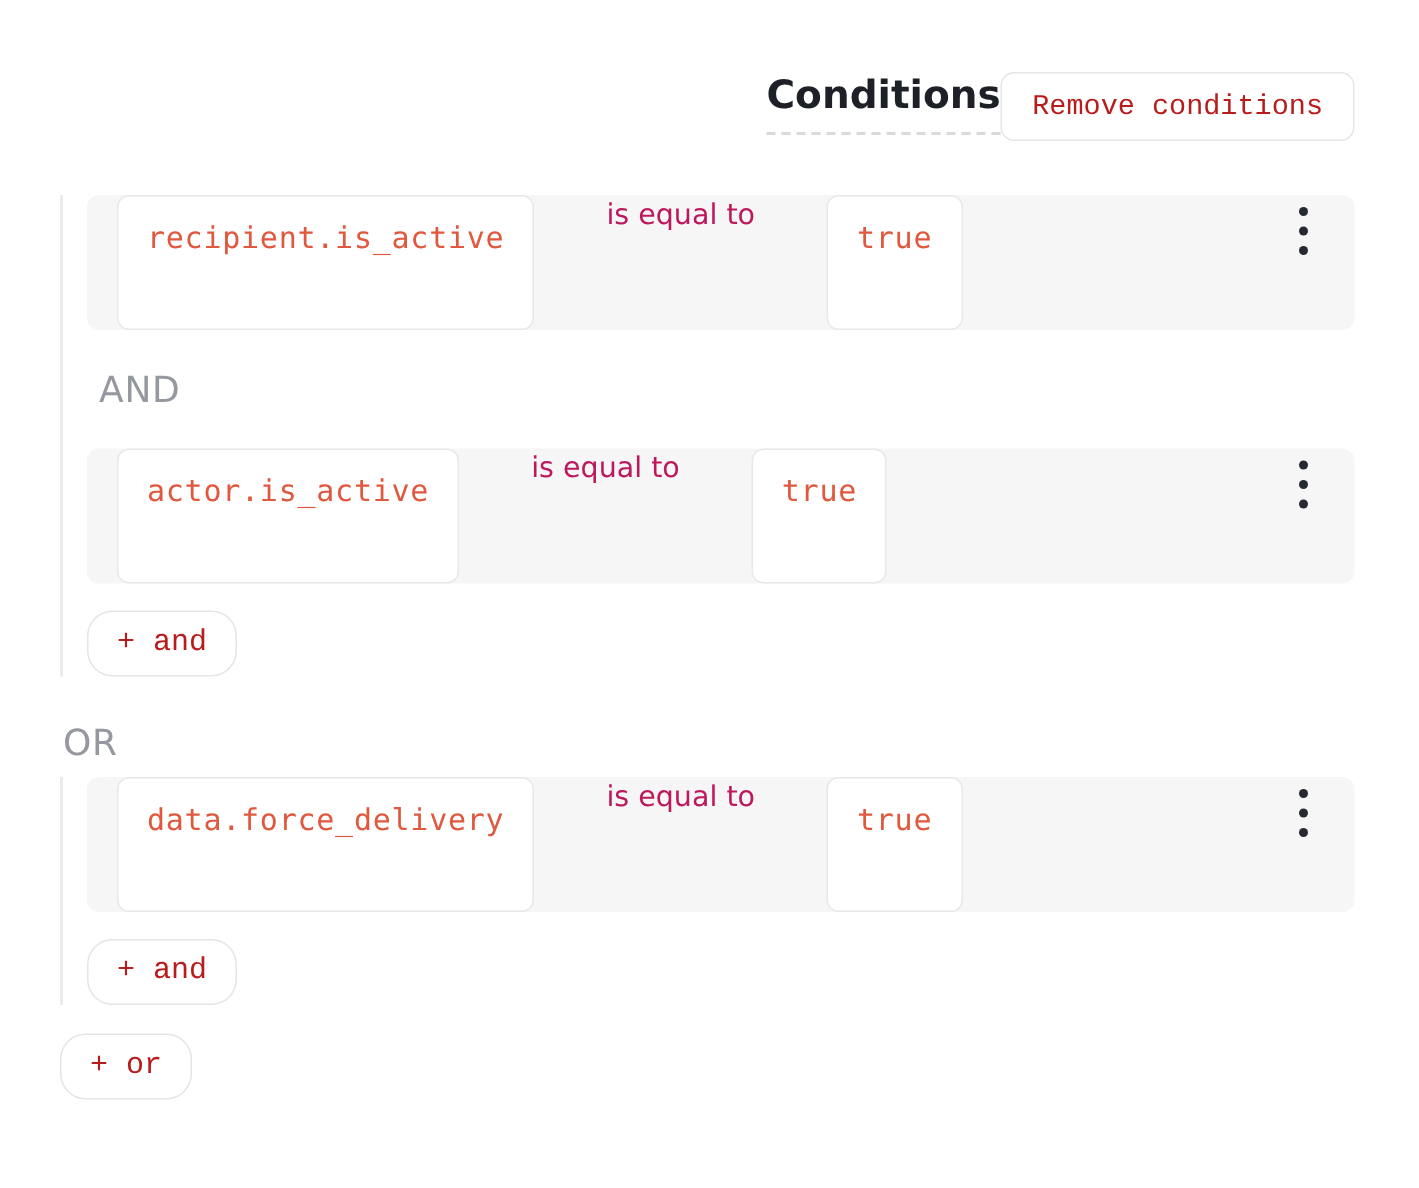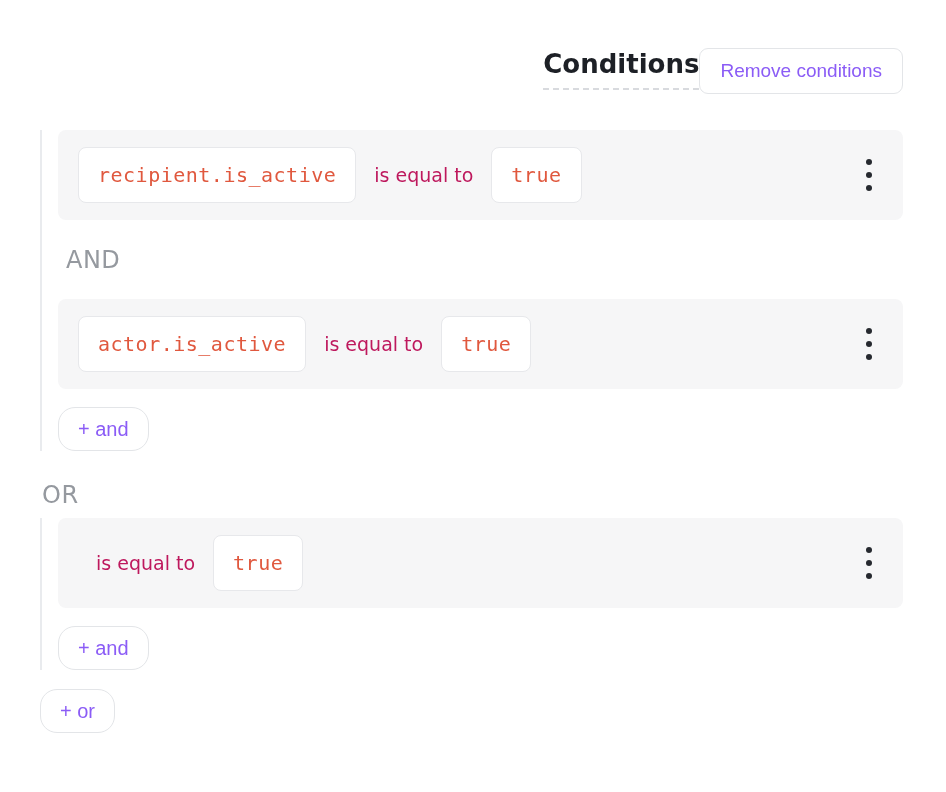--- a/index.html
+++ b/index.html
@@ -15,31 +15,32 @@
   
   .header { display: flex; justify-content: flex-end; align-items: flex-start; margin-bottom: 36px; }
   .title {
     margin: 0; font-size: 26px; font-weight: 600; color: #1d2026;
     line-height: 1.25; padding-bottom: 7px;
     border-bottom: 2px dashed #d8dade;
     display: inline-block;
   }
   .btn {
     background: #ffffff; border: 1px solid #e3e5e8; border-radius: 9px;
-    color: #8b5cf6; cursor: pointer;
-    font-family: Liberation Sans, sans-serif;
+    color: #b91c1c; cursor: pointer;
+    font-family: Liberation Mono, monospace;
   }
   .btn-remove { font-size: 19px; padding: 11px 20px; line-height: 22px; }
 
   
   .group { border-left: 2px solid #e9ebee; padding-left: 16px; }
   .row {
     background: #f6f6f7; border-radius: 8px;
-    height: 90px; display: flex; align-items: center;
+    height: 90px; display: flex; 
     padding: 0 20px;
+    gap: 30px;
   }
   .chip {
     background: #ffffff; border: 1px solid #e7e8eb; border-radius: 8px;
     padding: 14px 19px;
     font-family: "DejaVu Sans Mono", "Liberation Mono", monospace;
     font-size: 20px; line-height: 26px; letter-spacing: 0.5px;
     color: #e0583e; cursor: pointer; white-space: nowrap;
   }
   .op { margin: 2px 18px; font-size: 19px; font-weight: 400; color: #be185d; white-space: nowrap; }
 
@@ -96,20 +97,21 @@
     </button>
   </div>
 
   <button class="btn btn-add">+ and</button>
 </section>
 
 <div class="joiner-or">OR</div>
 
 <section class="group">
   <div class="row">
+    <span class="chip">data.force_delivery</span>
     <span class="op">is equal to</span>
     <span class="chip">true</span>
     <button class="kebab">
       <span class="dot"></span>
       <span class="dot"></span>
       <span class="dot"></span>
     </button>
   </div>
 
   <button class="btn btn-add">+ and</button>

